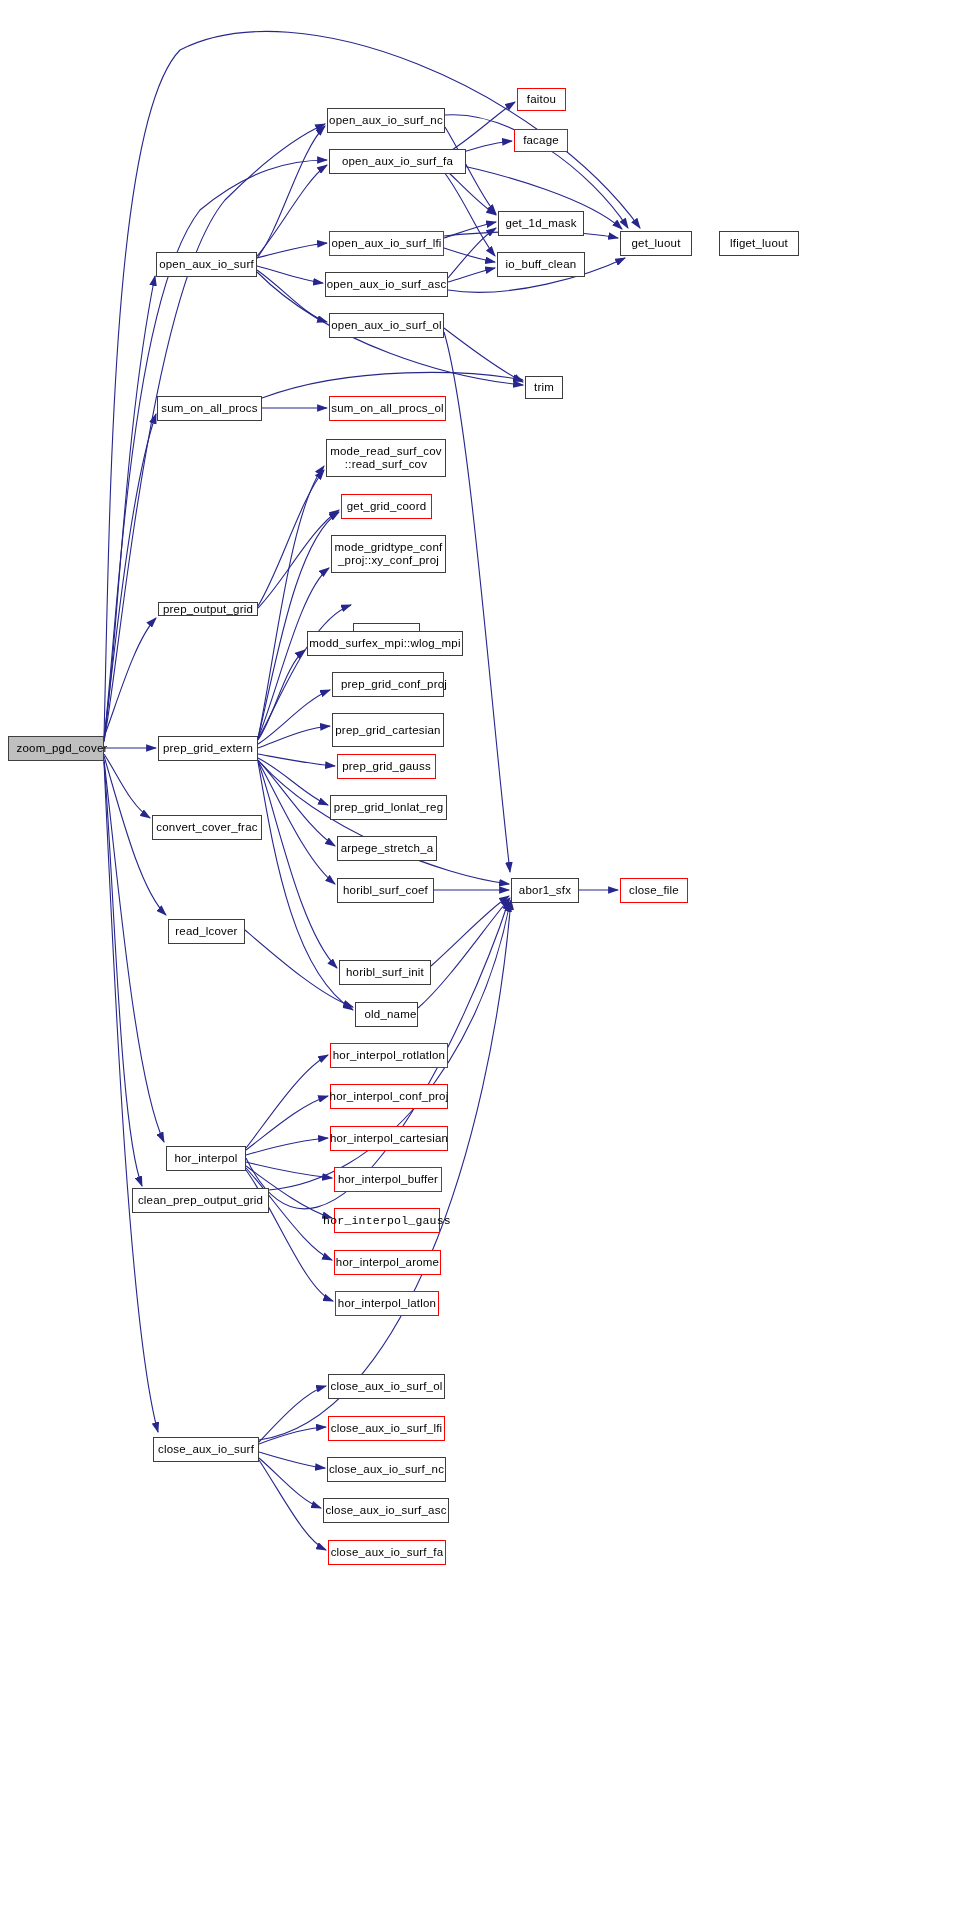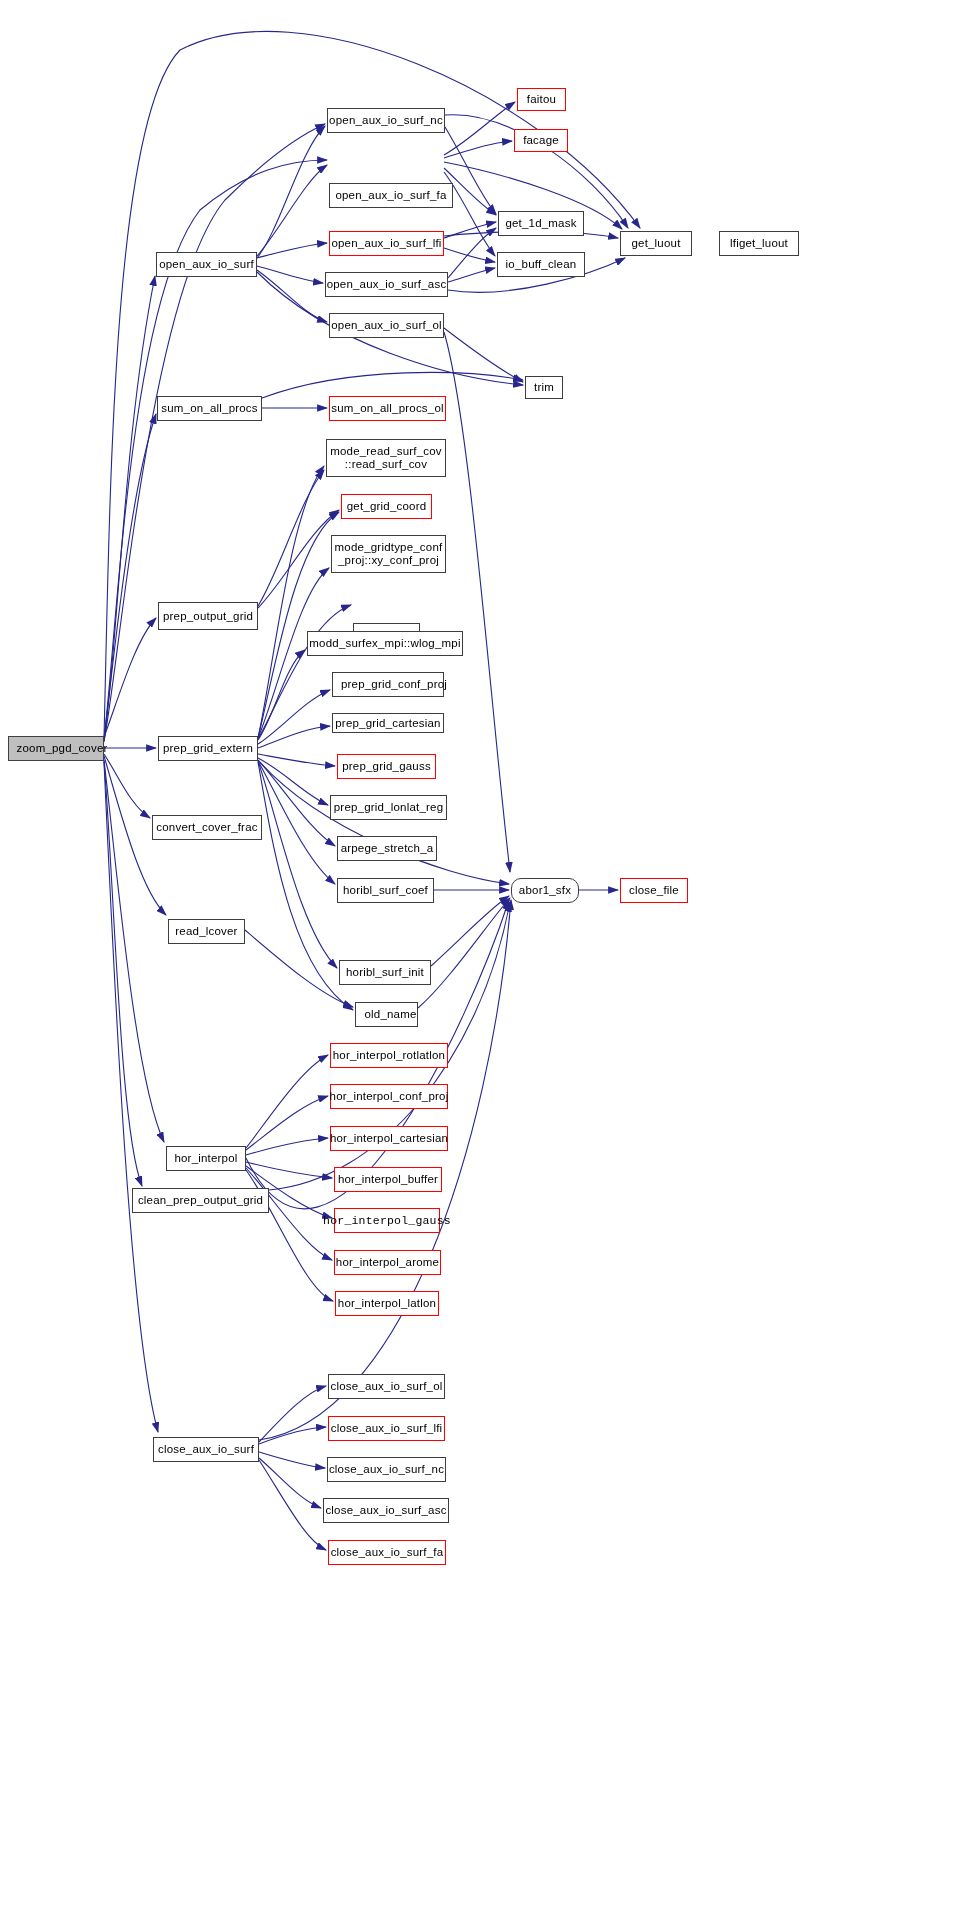--- a/index.html
+++ b/index.html
@@ -112,51 +112,51 @@
         <path d="M259,1458 C282,1478 300,1500 321,1508" fill="none" stroke="#26268c" stroke-width="1.1" marker-end="url(#arrow)"></path>
         <path d="M259,1460 C285,1500 305,1540 326,1550" fill="none" stroke="#26268c" stroke-width="1.1" marker-end="url(#arrow)"></path>
         <path d="M259,1440 C400,1420 490,1150 511,900" fill="none" stroke="#26268c" stroke-width="1.1" marker-end="url(#arrow)"></path>
         <path d="M269,1190 C380,1180 480,1060 510,902" fill="none" stroke="#26268c" stroke-width="1.1" marker-end="url(#arrow)"></path>
       </g>
   </svg>
   <div id="node-layer">
       <div class="node root" style="left: 8px; top: 736px; width: 96px; height: 25px;">zoom_pgd_cover</div>
       <div class="node" style="left: 156px; top: 252px; width: 101px; height: 25px;">open_aux_io_surf</div>
       <div class="node" style="left: 327px; top: 108px; width: 118px; height: 25px;">open_aux_io_surf_nc</div>
-      <div class="node" style="left: 329px; top: 149px; width: 124px; height: 25px; margin-top: 34px;">open_aux_io_surf_fa</div>
+      <div class="node" style="left: 329px; top: 149px; width: 137px; height: 25px;">open_aux_io_surf_fa</div>
       <div class="node red" style="left: 329px; top: 231px; width: 115px; height: 25px;">open_aux_io_surf_lfi</div>
       <div class="node" style="left: 325px; top: 272px; width: 123px; height: 25px;">open_aux_io_surf_asc</div>
       <div class="node" style="left: 329px; top: 313px; width: 115px; height: 25px;">open_aux_io_surf_ol</div>
       <div class="node red" style="left: 517px; top: 88px; width: 49px; height: 23px;">faitou</div>
       <div class="node red" style="left: 514px; top: 129px; width: 54px; height: 23px;">facage</div>
       <div class="node" style="left: 498px; top: 211px; width: 86px; height: 25px;">get_1d_mask</div>
       <div class="node" style="left: 497px; top: 252px; width: 88px; height: 25px;">io_buff_clean</div>
       <div class="node" style="left: 620px; top: 231px; width: 72px; height: 25px;">get_luout</div>
       <div class="node" style="left: 719px; top: 231px; width: 80px; height: 25px;">lfiget_luout</div>
       <div class="node" style="left: 157px; top: 396px; width: 105px; height: 25px;">sum_on_all_procs</div>
       <div class="node red" style="left: 329px; top: 396px; width: 117px; height: 25px;">sum_on_all_procs_ol</div>
       <div class="node" style="left: 525px; top: 376px; width: 38px; height: 23px;">trim</div>
       <div class="node" style="left: 326px; top: 439px; width: 120px; height: 38px;">mode_read_surf_cov
 ::read_surf_cov</div>
       <div class="node red" style="left: 341px; top: 494px; width: 91px; height: 25px;">get_grid_coord</div>
       <div class="node" style="left: 331px; top: 535px; width: 115px; height: 38px;">mode_gridtype_conf
 _proj::xy_conf_proj</div>
       <div class="node" style="left: 353px; top: 590px; width: 67px; height: 25px; margin-top: 33px;">bilin_coef</div>
       <div class="node" style="left: 307px; top: 631px; width: 156px; height: 25px;">modd_surfex_mpi::wlog_mpi</div>
       <div class="node" style="left: 332px; top: 672px; width: 112px; height: 25px; padding-left: 12px;">prep_grid_conf_proj</div>
-      <div class="node" style="left: 332px; top: 713px; width: 112px; height: 20px;">prep_grid_cartesian</div>
+      <div class="node" style="left: 332px; top: 713px; width: 112px; height: 34px;">prep_grid_cartesian</div>
       <div class="node red" style="left: 337px; top: 754px; width: 99px; height: 25px;">prep_grid_gauss</div>
       <div class="node" style="left: 330px; top: 795px; width: 117px; height: 25px;">prep_grid_lonlat_reg</div>
       <div class="node" style="left: 337px; top: 836px; width: 100px; height: 25px;">arpege_stretch_a</div>
       <div class="node" style="left: 337px; top: 878px; width: 97px; height: 25px;">horibl_surf_coef</div>
       <div class="node" style="left: 339px; top: 960px; width: 92px; height: 25px;">horibl_surf_init</div>
       <div class="node" style="left: 355px; top: 1002px; width: 63px; height: 25px; padding-left: 8px;">old_name</div>
-      <div class="node" style="left: 511px; top: 878px; width: 68px; height: 25px; border-radius: 10px;">abor1_sfx</div>
+      <div class="node" style="left: 511px; top: 878px; width: 68px; height: 25px;">abor1_sfx</div>
       <div class="node red" style="left: 620px; top: 878px; width: 68px; height: 25px;">close_file</div>
-      <div class="node" style="left: 158px; top: 602px; width: 100px; height: 28px;">prep_output_grid</div>
+      <div class="node" style="left: 158px; top: 602px; width: 100px; height: 14px;">prep_output_grid</div>
       <div class="node" style="left: 158px; top: 736px; width: 100px; height: 25px;">prep_grid_extern</div>
       <div class="node" style="left: 152px; top: 815px; width: 110px; height: 25px;">convert_cover_frac</div>
       <div class="node" style="left: 168px; top: 919px; width: 77px; height: 25px;">read_lcover</div>
       <div class="node" style="left: 166px; top: 1146px; width: 80px; height: 25px;">hor_interpol</div>
       <div class="node" style="left: 132px; top: 1188px; width: 137px; height: 25px;">clean_prep_output_grid</div>
       <div class="node red" style="left: 330px; top: 1043px; width: 118px; height: 25px;">hor_interpol_rotlatlon</div>
       <div class="node red" style="left: 330px; top: 1084px; width: 118px; height: 25px;">hor_interpol_conf_proj</div>
       <div class="node red" style="left: 330px; top: 1126px; width: 118px; height: 25px;">hor_interpol_cartesian</div>
       <div class="node red" style="left: 334px; top: 1167px; width: 108px; height: 25px;">hor_interpol_buffer</div>
       <div class="node red" style="left: 334px; top: 1208px; width: 106px; height: 25px; font-family: Liberation Mono, monospace;">hor_interpol_gauss</div>

